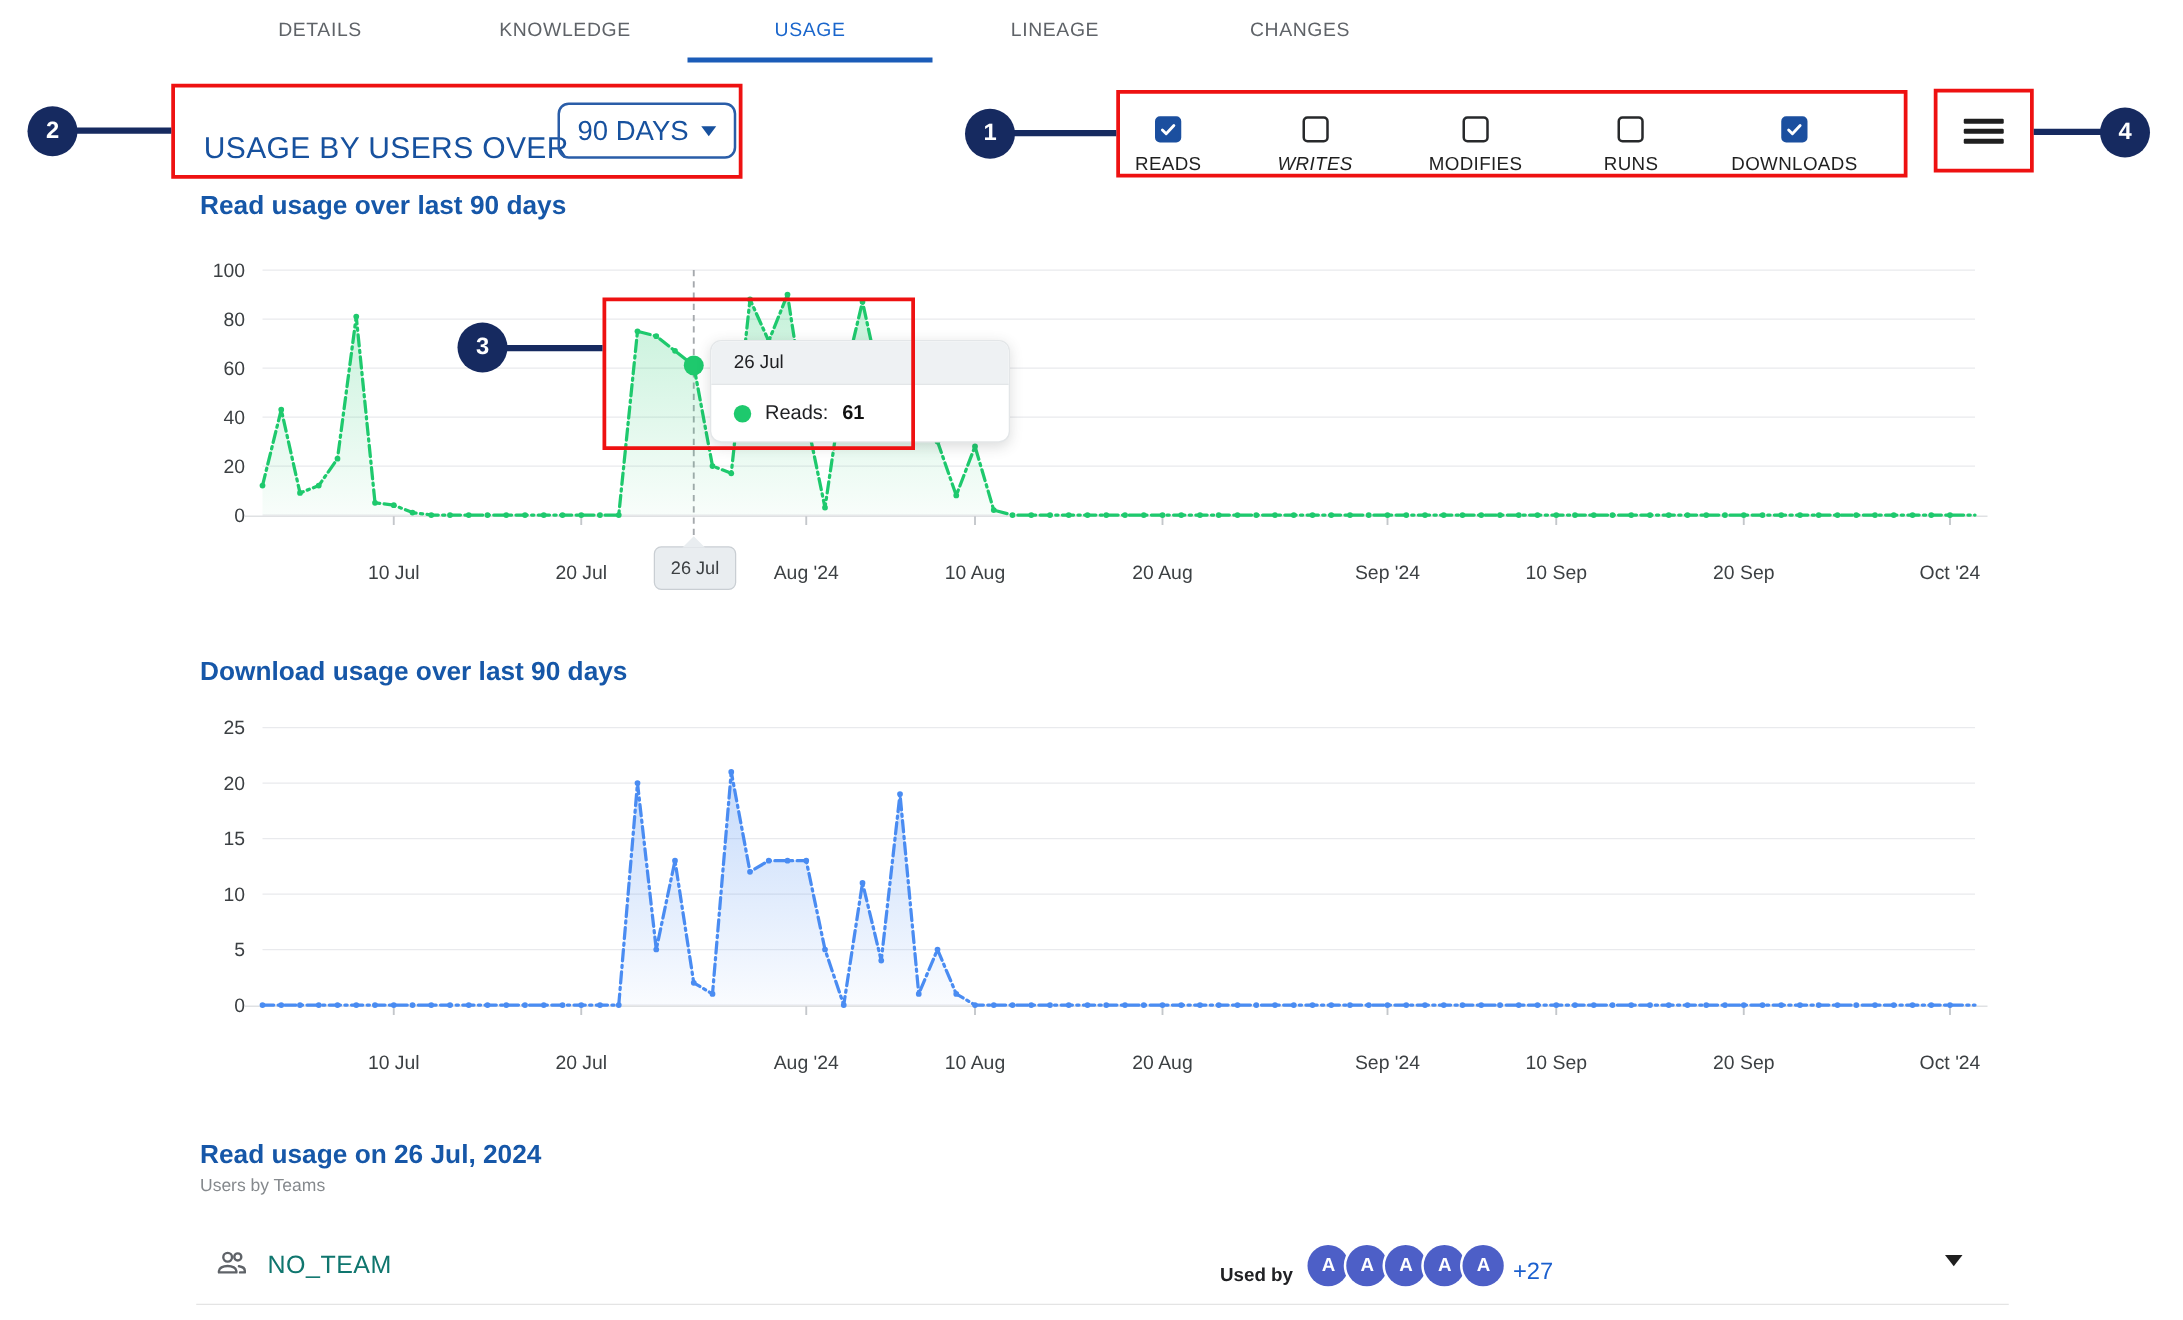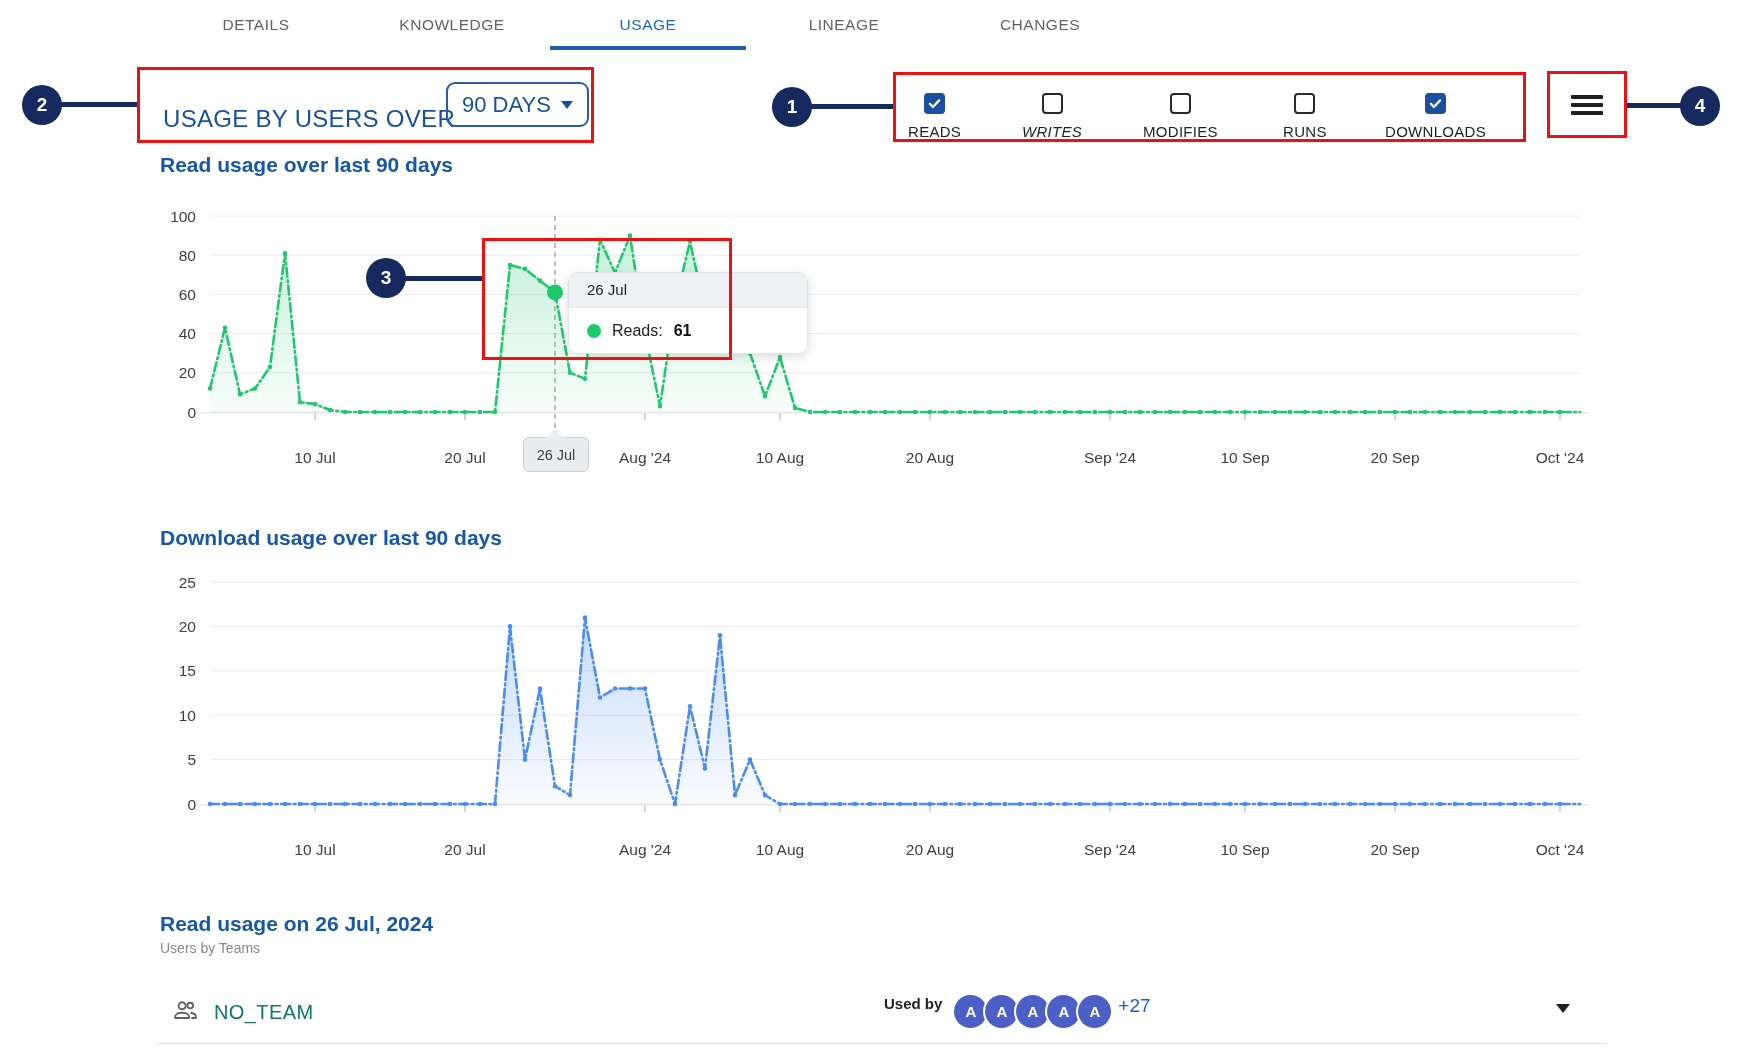--- a/index.html
+++ b/index.html
@@ -53,21 +53,21 @@
   .tooltip-header{background:#eef1f3;border-bottom:1px solid #e3e6e8;height:34px;line-height:34px;
       padding-left:18px;font-size:15px;color:#202124;}
   .tooltip-body{height:45px;display:flex;align-items:center;padding-left:18px;gap:11px;font-size:16px;}
   .tooltip-dot{width:14px;height:14px;border-radius:50%;background:#1ec96d;}
   .tooltip-value{font-weight:700;color:#111;}
 
   
   .bd-subtitle{position:absolute;left:160px;top:940px;font-size:14px;color:#85898d;z-index:2;}
   .group-icon{position:absolute;left:172px;top:997px;width:27px;height:27px;z-index:2;}
   .team-name{position:absolute;left:214px;top:1001px;font-size:20px;letter-spacing:.4px;color:#0f766e;z-index:2;}
-  .usedby-row{position:absolute;left:884px;top:995px;height:34px;display:flex;align-items:flex-start;z-index:2;}
+  .usedby-row{position:absolute;left:976px;top:995px;height:34px;display:flex;align-items:flex-end;z-index:2;}
   .usedby-label{font-size:15px;font-weight:600;color:#202124;margin-right:14px;}
   .avatar{width:33px;height:33px;border-radius:50%;background:#4d5fc7;color:#fff;font-size:15px;
       font-weight:700;display:flex;align-items:center;justify-content:center;margin-left:-2px;
       box-shadow:0 0 0 2px #fff;}
   .overflow-link{font-size:19px;color:#1a5fce;margin-left:7px;cursor:pointer;}
   .row-caret{position:absolute;left:1556px;top:1004px;width:0;height:0;z-index:2;cursor:pointer;
       border-left:7px solid transparent;border-right:7px solid transparent;border-top:9px solid #1f1f1f;}
   .row-border{position:absolute;left:157px;top:1043px;width:1450px;height:1px;background:#e4e4e4;}
 
   

